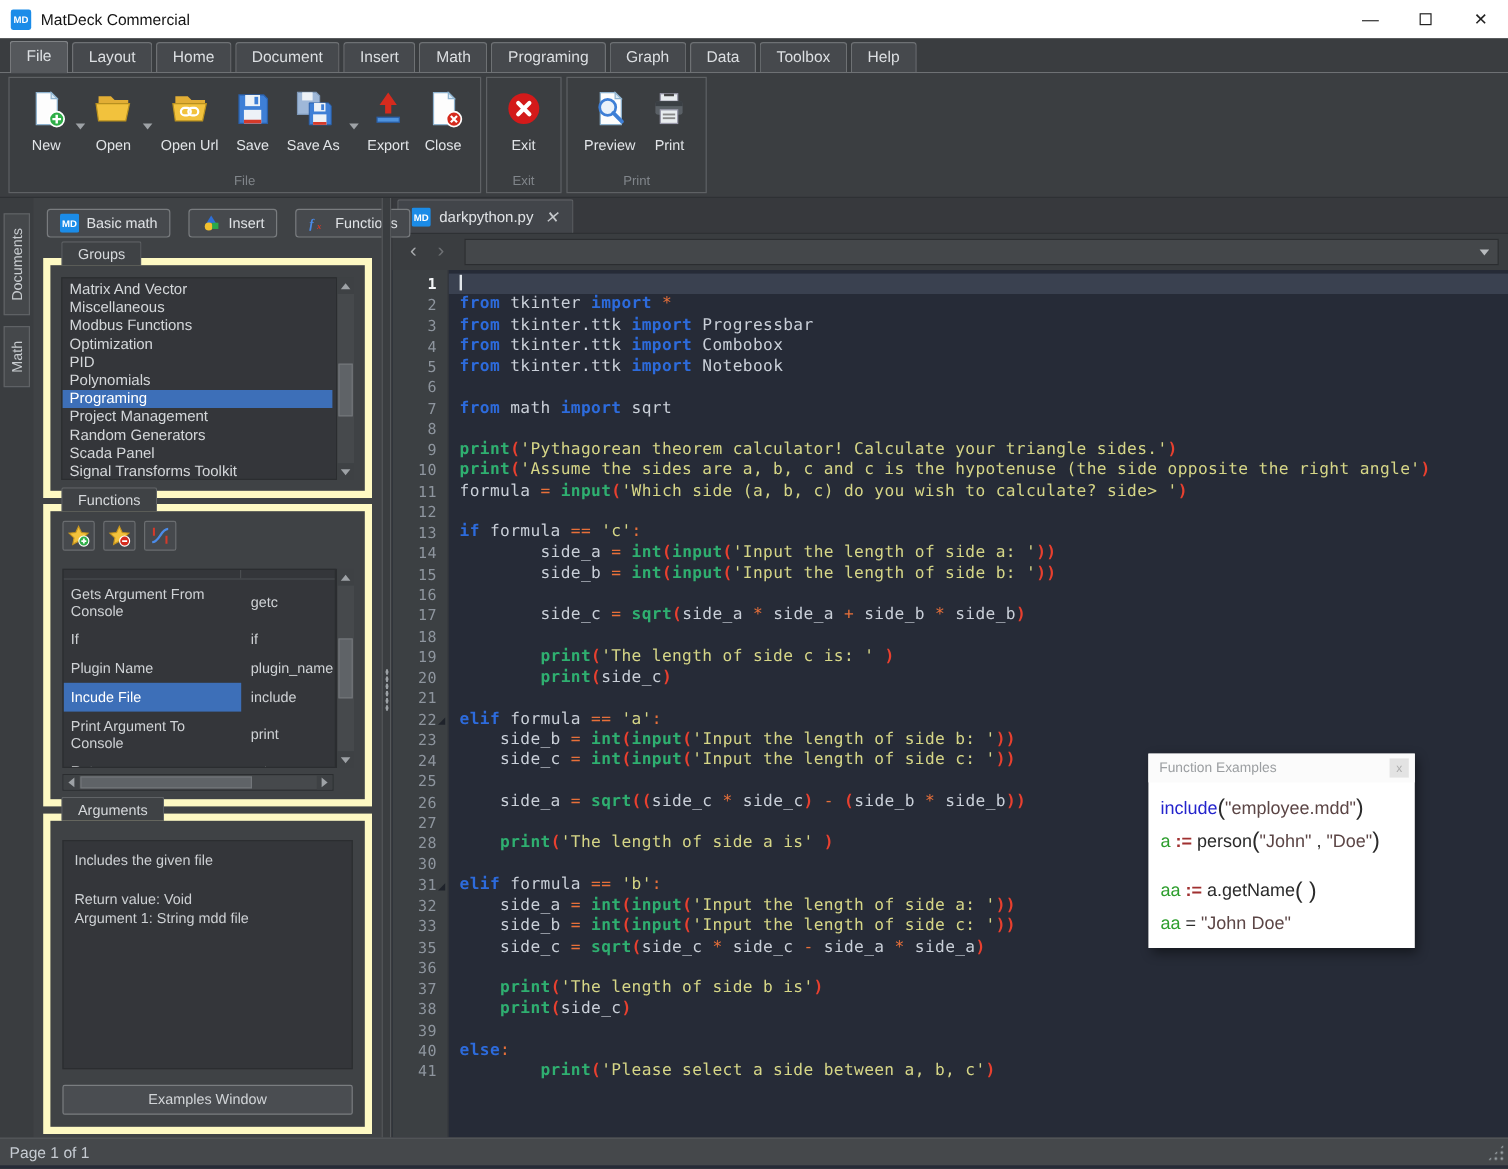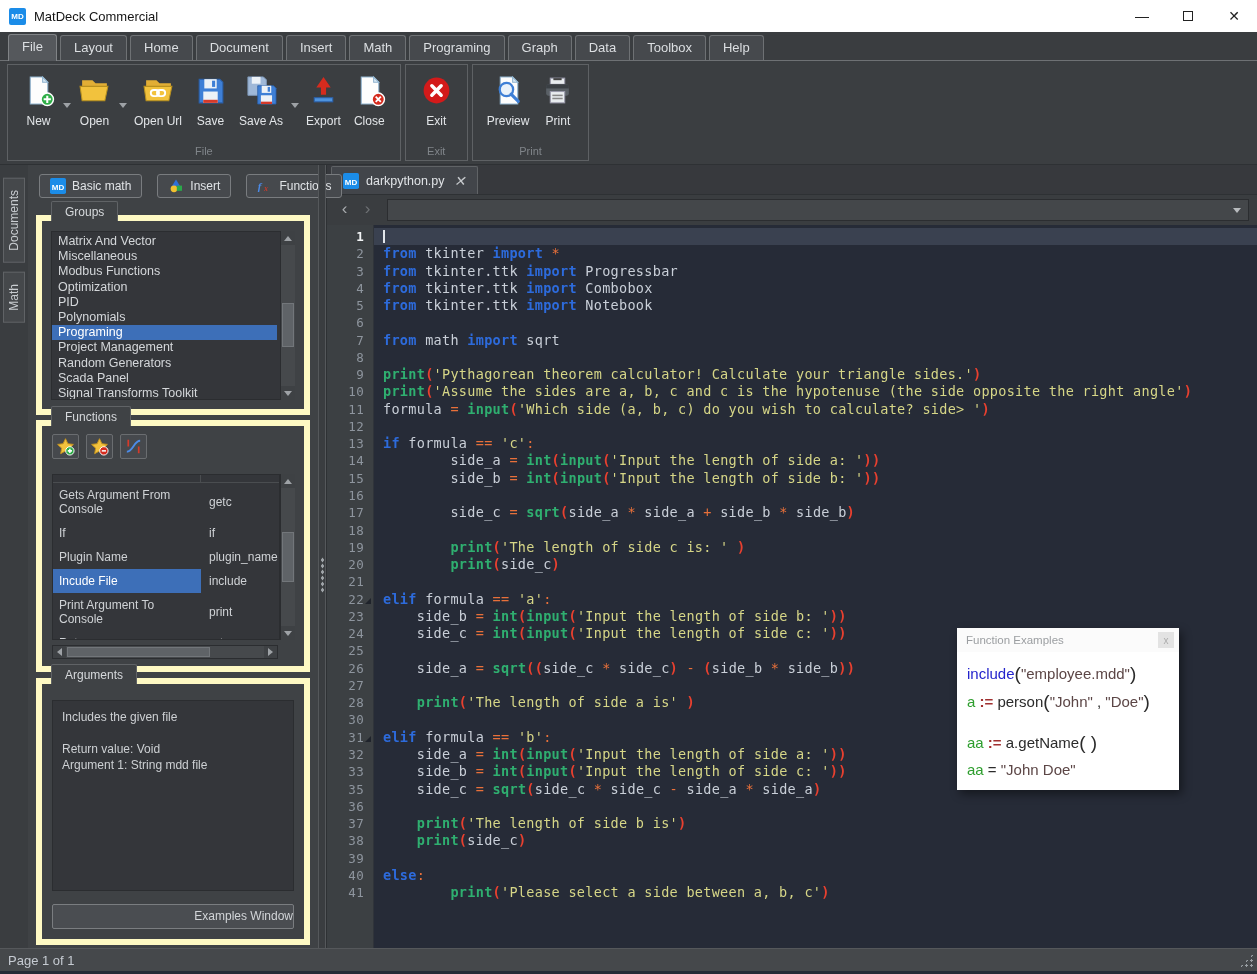--- a/index.html
+++ b/index.html
@@ -89,21 +89,21 @@
   .fnrow.sel .fnc1 { background:#3D6FB8; color:#fff; }
   .hsb { position:absolute; left:10px; right:26px; bottom:7px; height:14px; background:#46494C; border:1px solid #2B2D30; }
   .hsb .sbarr { position:absolute; top:0; bottom:0; width:13px; background:#3E4144; display:flex; align-items:center; justify-content:center; }
   .hsb .lf { left:0; } .hsb .rt { right:0; }
   .hthumb { position:absolute; top:1px; bottom:1px; left:14px; width:64%; background:#5F6367; border:1px solid #72767A; }
 
   .argsarea { position:absolute; top:16px; left:10px; right:10px; bottom:48px; background:#34363A;
     border:1px solid #2B2D30; padding:8px 9px; font-size:12px; color:#CDD0D3; line-height:16px; }
   .argline.space { margin-top:16px; }
   .exbtn { position:absolute; left:10px; right:10px; bottom:10px; height:25px; background:#4A4D51;
-    border:1px solid #7A7D80; border-radius:2px; color:#D2D5D8; font-size:12px; text-align:right; line-height:23px; }
+    border:1px solid #7A7D80; border-radius:2px; color:#D2D5D8; font-size:12px; text-align:center; line-height:23px; }
 
   .splitter { width:8px; background:#3A3D40; border-left:1px solid #55585B; border-right:1px solid #55585B;
     position:relative; flex:none; }
   .splitdots { position:absolute; top:392px; left:2px; width:3px; height:36px;
     background-image:radial-gradient(#A0A5A9 1px, transparent 1.3px); background-size:3px 6px; }
 
   
   .editor { flex:1; display:flex; flex-direction:column; background:#37393D; border-left:1px solid #2E3134; min-width:0; }
   .doctabs { height:30px; background:#37393D; display:flex; align-items:flex-end; padding-left:4px;
     border-bottom:1px solid #2E3134; flex:none; }

